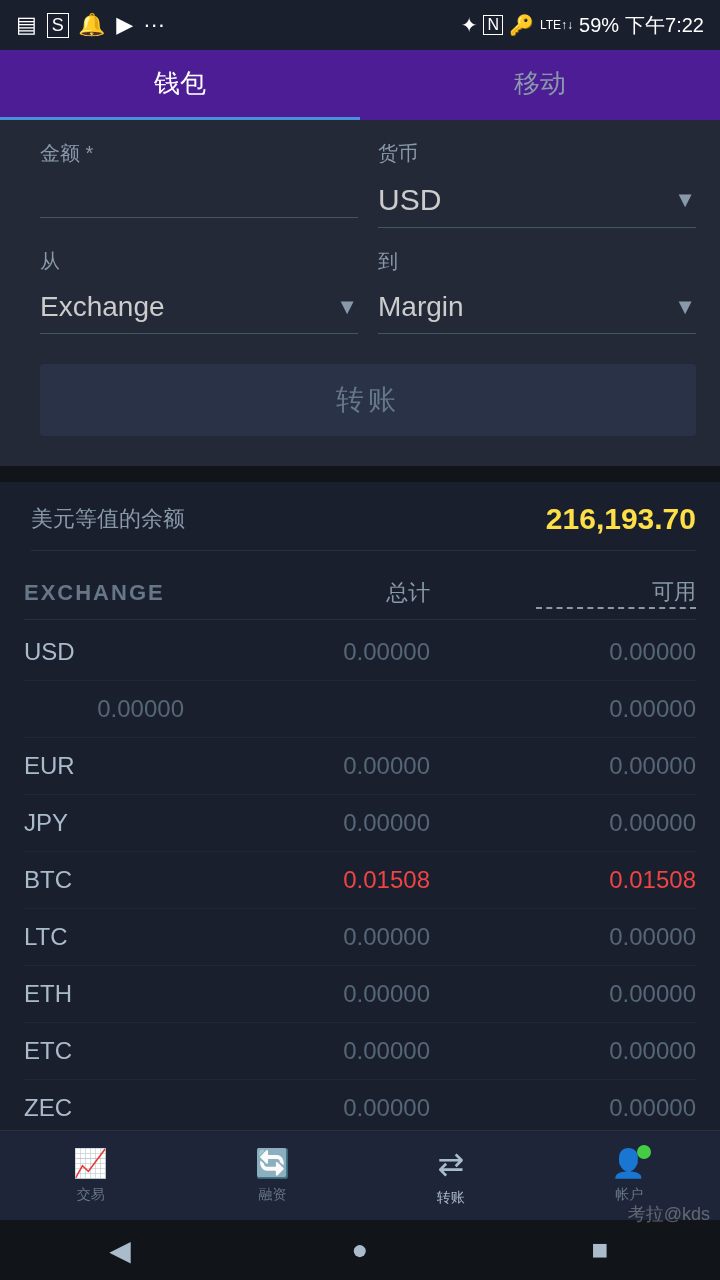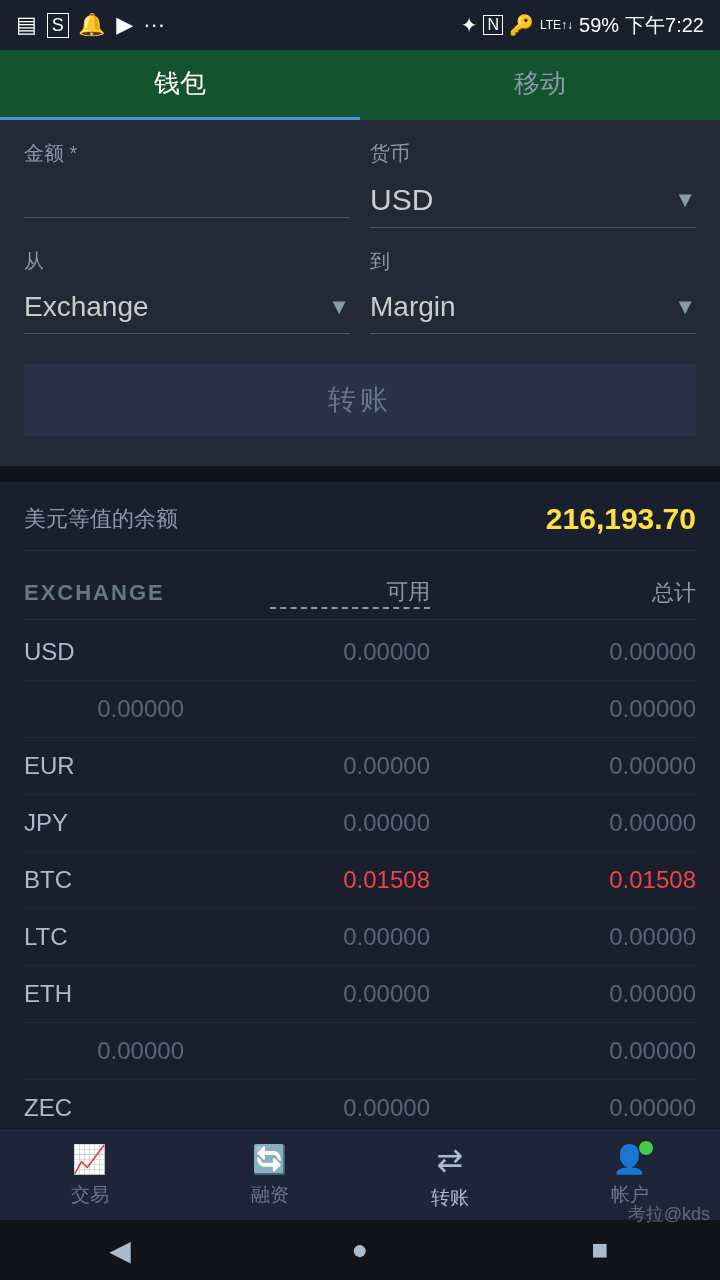--- a/index.html
+++ b/index.html
@@ -25,42 +25,42 @@
       font-size: 22px;
       color: #fff;
     }
     .status-left { display: flex; align-items: center; gap: 10px; }
     .status-right { display: flex; align-items: center; gap: 6px; font-size: 20px; }
 
     
     .tab-bar {
       width: 720px;
       height: 70px;
-      background: #14532d;
+      background: #4c1d95;
       display: flex;
     }
     .tab-item {
       flex: 1;
       display: flex;
       align-items: center;
       justify-content: center;
       font-size: 26px;
       color: #8899aa;
       cursor: pointer;
       border-bottom: 3px solid transparent;
     }
     .tab-item.active {
       color: #fff;
       border-bottom: 3px solid #4a90d9;
     }
 
     
     .transfer-form {
       background: #242938;
-      padding: 20px 24px 30px 24px;
+      padding: 20px 24px 30px 40px;
     }
 
     .form-row {
       display: flex;
       gap: 20px;
       margin-bottom: 20px;
     }
 
     .form-group {
       flex: 1;
@@ -112,20 +112,21 @@
       font-size: 28px;
       cursor: pointer;
       margin-top: 10px;
       letter-spacing: 4px;
     }
 
     
     .balance-section {
       background: #1a1f2e;
       padding: 20px 24px 0 24px;
+      margin-left: 7px;
     }
 
     .balance-row {
       display: flex;
       justify-content: space-between;
       align-items: center;
       padding-bottom: 14px;
       border-bottom: 1px solid #2a3040;
       margin-bottom: 16px;
     }
@@ -220,21 +221,21 @@
     }
 
     .nav-icon {
       font-size: 28px;
       color: #667788;
     }
 
     .nav-icon.active { color: #aabbcc; }
 
     .nav-label {
-      font-size: 19px;
+      font-size: 14px;
       color: #667788;
       font-family: Liberation Mono, monospace;
     }
 
     .nav-label.active { color: #aabbcc; }
 
     .nav-item-account {
       position: relative;
     }
 
@@ -359,22 +360,22 @@
   <div class="balance-section">
     <div class="balance-row">
       <span class="balance-label">美元等值的余额</span>
       <span class="balance-value">216,193.70</span>
     </div>
   </div>
 
   <div class="exchange-section">
     <div class="exchange-header">
       <span class="exchange-title">EXCHANGE</span>
+      <span class="col-header">总计</span>
       <span class="col-header available">可用</span>
-      <span class="col-header">总计</span>
     </div>
 
     <div id="exchange-rows">
         <div class="table-row">
       <span class="coin-name">USD</span>
       <span class="col-value">
         <span class="zero">0.00000</span>
       </span>
       <span class="col-value">
         <span class="zero">0.00000</span>
@@ -427,20 +428,21 @@
         <div class="table-row">
       <span class="coin-name">ETH</span>
       <span class="col-value">
         <span class="zero">0.00000</span>
       </span>
       <span class="col-value">
         <span class="zero">0.00000</span>
       </span>
     </div>
         <div class="table-row">
+      <span class="coin-name">ETC</span>
       <span class="col-value">
         <span class="zero">0.00000</span>
       </span>
       <span class="col-value">
         <span class="zero">0.00000</span>
       </span>
     </div>
         <div class="table-row">
       <span class="coin-name">ZEC</span>
       <span class="col-value">

